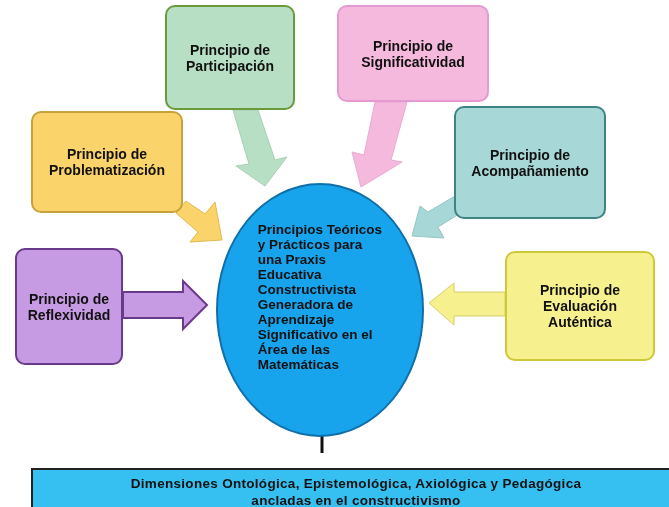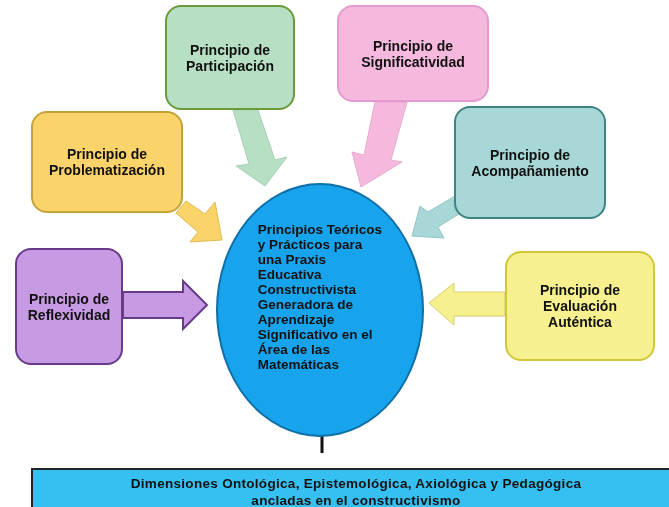--- a/index.html
+++ b/index.html
@@ -1,19 +1,19 @@
 <!DOCTYPE html>
 <html><head>
 <meta charset="utf-8">
 <style>
   html, body { margin:0; padding:0; background:#ffffff; }
   body { width:669px; height:507px; position:relative; overflow:hidden;
          font-family:"Liberation Sans", sans-serif; }
   svg.arrows { position:absolute; left:0; top:0; width:669px; height:507px; }
-  .box { position:absolute; border-radius:16px; box-sizing:border-box;
+  .box { position:absolute; border-radius:10px; box-sizing:border-box;
          display:flex; align-items:center; justify-content:center; text-align:center;
          font-weight:bold; font-size:14px; line-height:16px; color:#111; }
   .box span { display:block; white-space:pre-line; }
   #b-part { left:165px; top:5px; width:130px; height:105px; background:#b7dfc3; border:2px solid #6a9a3a; }
   #b-sig  { left:337px; top:5px; width:152px; height:97px; background:#f6b9de; border:2px solid #e49ad0; }
   #b-prob { left:31px; top:111px; width:152px; height:102px; background:#fad36a; border:2px solid #c6a33a; }
   #b-acom { left:454px; top:106px; width:152px; height:113px; background:#a7d7d6; border:2px solid #3e8482; }
   #b-refl { left:15px; top:248px; width:108px; height:117px; background:#c79be3; border:2px solid #6a3a8a; }
   #b-eval { left:505px; top:251px; width:150px; height:110px; background:#f6f08e; border:2px solid #cfc93a; }
   #center { position:absolute; left:216px; top:183px; width:208px; height:254px; border-radius:50%;

